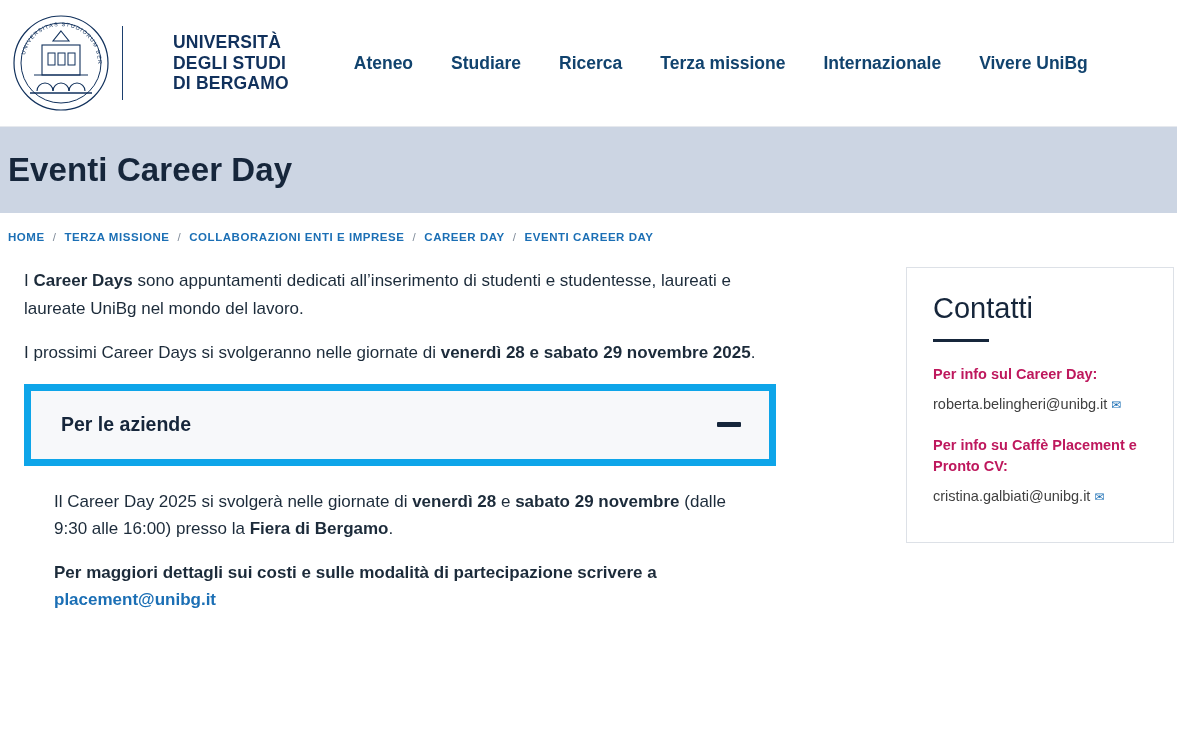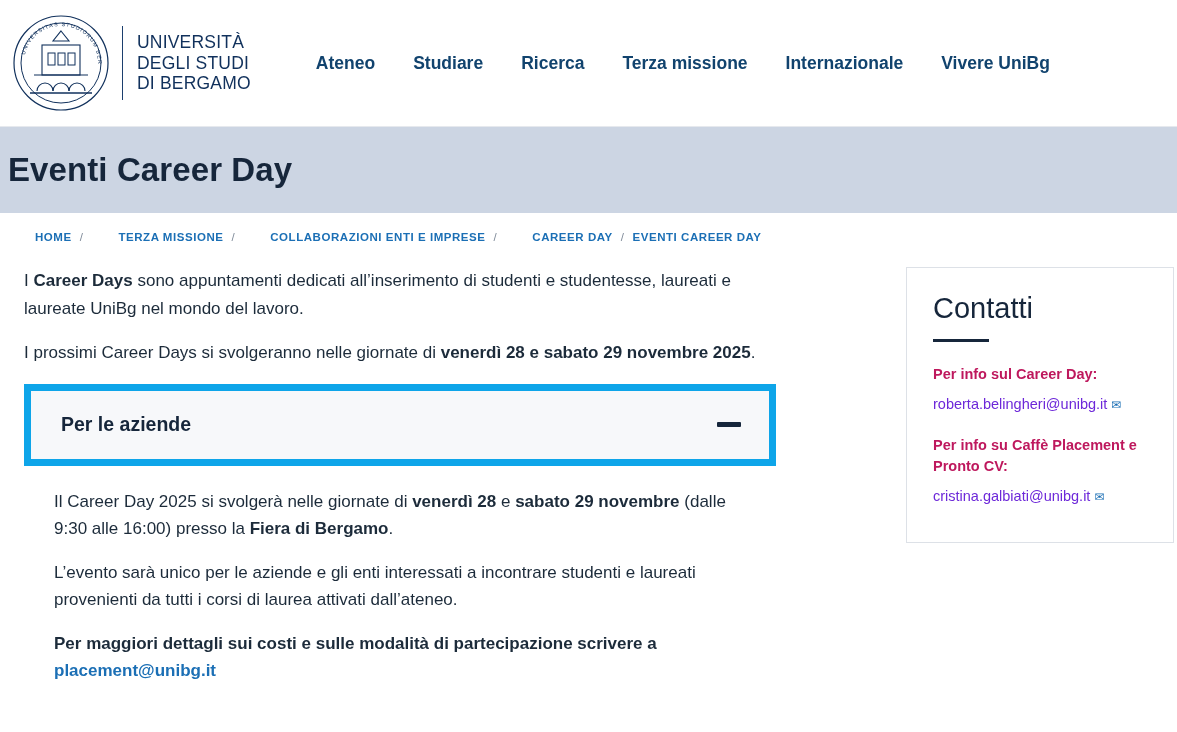--- a/index.html
+++ b/index.html
@@ -32,27 +32,28 @@
     height: 100px;
     flex: 0 0 auto;
   }
   .logo-divider {
     width: 1px;
     height: 74px;
     background: #1c3f6e;
     margin: 0 14px 0 6px;
   }
   .logo-text {
-    font-weight: normal;
+    font-weight: bold;
     font-size: 17.5px;
     line-height: 1.18;
     letter-spacing: .2px;
     color: #11315c;
     text-transform: uppercase;
     white-space: nowrap;
+    margin-left: 36px;
   }
   .main-nav {
     display: flex;
     align-items: center;
     gap: 0;
     margin-left: 28px;
   }
   .main-nav a {
     color: #11436e;
     font-size: 17.5px;
@@ -86,21 +87,20 @@
     color: #1b6fb5;
     display: flex;
     align-items: center;
     flex-wrap: wrap;
     gap: 0;
   }
   .breadcrumb a {
     color: #1b6fb5;
     text-decoration: none;
     text-transform: uppercase;
-    margin-left: 27px;
   }
   .breadcrumb .sep {
     color: #7f8a99;
     margin: 0 8px;
     font-weight: normal;
   }
   .breadcrumb .current {
     color: #1b6fb5;
     text-transform: uppercase;
   }
@@ -195,21 +195,21 @@
     margin: 0 0 9px 0;
     line-height: 1.45;
   }
   .contact-label.spaced { margin-top: 20px; }
   .contact-link-row {
     margin-bottom: 7px;
     font-size: 14.5px;
     line-height: 1.45;
   }
   .contact-link-row a {
-    color: #6d28d9;
+    color: #404040;
     text-decoration: none;
   }
   .mail-glyph {
     color: #1b6fb5;
     font-size: 12px;
     margin-left: 4px;
   }
 </style>
 </head>
 <body>
@@ -281,21 +281,20 @@
     <div class="accordion">
       <span class="accordion-title">Per le aziende</span>
       <span class="accordion-toggle">
         <span class="minus-bar"></span>
       </span>
     </div>
 
     <div class="accordion-body">
       <p class="para"><span>Il Career Day 2025 si svolgerà nelle giornate di </span><b>venerdì 28</b><span> e </span><b>sabato 29 novembre</b><span> (dalle 9:30 alle 16:00) presso la </span><b>Fiera di Bergamo</b><span>.</span></p>
 
-      <p class="para">L’evento sarà unico per le aziende e gli enti interessati a incontrare studenti e laureati provenienti da tutti i corsi di laurea attivati dall’ateneo.</p>
 
       <p class="para"><b>Per maggiori dettagli sui costi e sulle modalità di partecipazione scrivere a </b><a href="#">placement@unibg.it</a></p>
     </div>
   </main>
 
   <aside class="side-col">
     <div class="contact-card">
       <h2 class="contact-title">Contatti</h2>
       <div class="contact-rule"></div>
 

